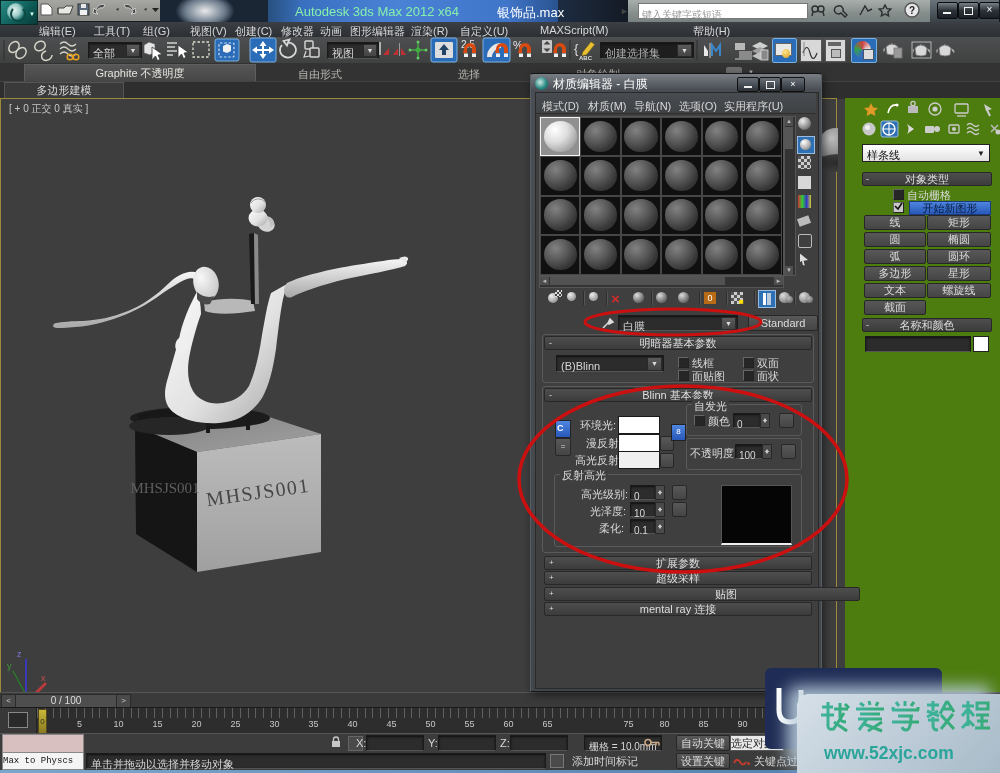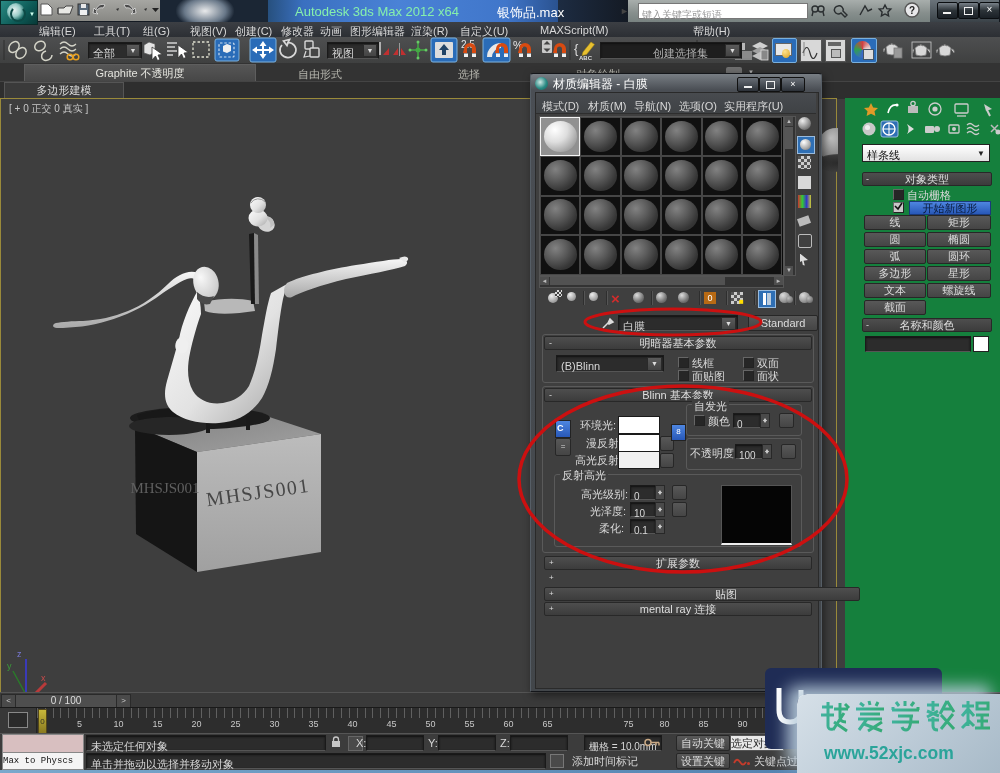--- a/index.html
+++ b/index.html
@@ -194,21 +194,21 @@
       </g>
   <g transform="translate(750,3)">
         <path d="M 2 6 l 8 -4 8 4 -8 4 z" fill="#d0d0d0"></path>
         <path d="M 2 11 l 8 -4 8 4 -8 4 z" fill="#a0a0a0"></path>
         <path d="M 2 16 l 8 -4 8 4 -8 4 z" fill="#c0c0c0"></path>
         <rect x="11" y="10" width="7" height="10" fill="#888" stroke="#ddd" stroke-width=".8"></rect>
       </g>
  </svg>
  <div class="a inset" style="left:88px;top:5px;width:52px;height:15px;"><span class="txt" style="margin-left:4px;line-height:15px;">全部</span><div class="a" style="right:1px;top:1px;width:12px;height:11px;background:linear-gradient(#5a5a5a,#444);border:1px solid #2a2a2a;color:#ddd;font-size:7px;text-align:center;line-height:11px;">▼</div></div>
  <div class="a inset" style="left:327px;top:5px;width:50px;height:15px;"><span class="txt" style="margin-left:4px;line-height:15px;">视图</span><div class="a" style="right:1px;top:1px;width:12px;height:11px;background:linear-gradient(#5a5a5a,#444);border:1px solid #2a2a2a;color:#ddd;font-size:7px;text-align:center;line-height:11px;">▼</div></div>
- <div class="a inset" style="left:600px;top:5px;width:92px;height:15px;background:#1e1e1e;padding-left:48px;"><span class="txt" style="margin-left:4px;line-height:15px;color:#b0b0b0;">创建选择集</span><div class="a" style="right:1px;top:1px;width:13px;height:11px;background:linear-gradient(#5a5a5a,#444);border:1px solid #2a2a2a;color:#ddd;font-size:7px;text-align:center;line-height:11px;">▼</div></div>
+ <div class="a inset" style="left:600px;top:5px;width:92px;height:15px;background:#1e1e1e;"><span class="txt" style="margin-left:4px;line-height:15px;color:#b0b0b0;">创建选择集</span><div class="a" style="right:1px;top:1px;width:13px;height:11px;background:linear-gradient(#5a5a5a,#444);border:1px solid #2a2a2a;color:#ddd;font-size:7px;text-align:center;line-height:11px;">▼</div></div>
 
  <div class="a" style="left:772px;top:1px;width:23px;height:23px;background:#2a6cb8;border:1px solid #7ab0dd;border-radius:2px;">
   <div class="a" style="left:2px;top:4px;width:15px;height:11px;background:#e8e8e8;border:1px solid #666;"></div>
   <div class="a" style="left:9px;top:10px;width:8px;height:9px;border-radius:50%;background:radial-gradient(circle at 35% 30%,#ffe28a,#d8a020);"></div>
  </div>
  <div class="a" style="left:800px;top:2px;width:20px;height:21px;background:#d8d8d8;border:1px solid #555;">
   <svg width="18" height="19">
         <path d="M 2 13 q 4 -11 7 0 t 7 0" fill="none" stroke="#333" stroke-width="1.2"></path>
         <line x1="3" y1="2" x2="3" y2="16" stroke="#888"></line>
       </svg>
@@ -337,21 +337,21 @@
   <text x="12" y="12" fill="#7a7ad8" font-size="9">z</text>
   <line x1="21" y1="14" x2="21" y2="50" stroke="#3a3ab8" stroke-width="2"></line>
   <text x="2" y="24" fill="#3a9a3a" font-size="9">y</text>
   <line x1="8" y1="26" x2="20" y2="48" stroke="#2a7a2a" stroke-width="1.5"></line>
   <line x1="21" y1="49" x2="30" y2="49" stroke="#b83a3a" stroke-width="3"></line>
   <line x1="30" y1="49" x2="41" y2="38" stroke="#b83a3a" stroke-width="3"></line>
   <text x="36" y="36" fill="#c84a4a" font-size="9">x</text>
  </svg>
 </div>
 
-<div class="a" id="cmdpanel" style="left:845px;top:98px;width:155px;height:594px;background:#15803d;">
+<div class="a" id="cmdpanel" style="left:845px;top:98px;width:155px;height:594px;background:#4d7c0f;">
 
  <svg class="a" style="left:18px;top:2px;" width="140" height="18" viewBox="0 0 140 18">
   <g fill="none" stroke="#ccc" stroke-width="1.3">
    <path d="M8 3 l2.2 4.4 4.8.6-3.5 3.3.9 4.7L8 13.8 3.6 16l.9-4.7L1 8l4.8-.6z" fill="#e09a28" stroke="none"></path>
 
    <path d="M25 13 q2-9 9-8" stroke="#fff" stroke-width="1.6"></path>
    <circle cx="34" cy="5" r="1.6" fill="#fff" stroke="none"></circle>
    <rect x="45" y="6" width="10" height="7" fill="#bbb" stroke="none"></rect>
    <circle cx="50" cy="3.5" r="2.2"></circle>
    <circle cx="72" cy="9" r="6"></circle>
@@ -673,20 +673,21 @@
   <div class="a inset" style="left:94px;top:409px;width:24px;height:13px;"><span class="txt" style="margin-left:3px;line-height:13px;font-size:10px;">10</span></div>
   <div class="a spin" style="left:119px;top:409px;"></div>
   <div class="a btn" style="left:136px;top:409px;width:13px;height:13px;"></div>
   <div class="a txt" style="left:63px;top:428px;">柔化:</div>
   <div class="a inset" style="left:94px;top:426px;width:24px;height:13px;"><span class="txt" style="margin-left:3px;line-height:13px;font-size:10px;">0.1</span></div>
   <div class="a spin" style="left:119px;top:426px;"></div>
   <div class="a" style="left:185px;top:392px;width:69px;height:57px;background:#050505;border:1px solid #555;border-bottom:2px solid #eee;"></div>
 
   <div class="a hdr" style="left:8px;top:463px;width:266px;height:12px;line-height:12px;">扩展参数</div>
   <div class="a" style="left:13px;top:465px;color:#ddd;font-size:8px;">+</div>
+  <div class="a hdr" style="left:8px;top:478px;width:266px;height:12px;line-height:12px;">超级采样</div>
   <div class="a" style="left:13px;top:480px;color:#ddd;font-size:8px;">+</div>
   <div class="a hdr" style="left:8px;top:494px;width:266px;height:12px;line-height:12px;padding-left:48px;">贴图</div>
   <div class="a" style="left:13px;top:496px;color:#ddd;font-size:8px;">+</div>
   <div class="a hdr" style="left:8px;top:509px;width:266px;height:12px;line-height:12px;">mental ray 连接</div>
   <div class="a" style="left:13px;top:511px;color:#ddd;font-size:8px;">+</div>
  </div>
 </div>
 
 <svg class="a" style="left:0;top:0;z-index:50;pointer-events:none" width="1000" height="773">
  <ellipse cx="673" cy="322" rx="88" ry="13" fill="none" stroke="#cc1010" stroke-width="3"></ellipse>
@@ -721,21 +722,20 @@
       <div class="a" style="left: 617.5px; top: 11px; width: 16px; text-align: right; color: rgb(200, 200, 200); font-size: 9px;">75</div>
       <div class="a" style="left: 656.5px; top: 11px; width: 16px; text-align: center; color: rgb(200, 200, 200); font-size: 9px;">80</div>
       <div class="a" style="left: 695.5px; top: 11px; width: 16px; text-align: center; color: rgb(200, 200, 200); font-size: 9px;">85</div>
       <div class="a" style="left: 734.5px; top: 11px; width: 16px; text-align: center; color: rgb(200, 200, 200); font-size: 9px;">90</div>
     </div>
  <div class="a" style="left:38px;top:1px;width:7px;height:23px;background:linear-gradient(#c8b83a,#8a7a20);border:1px solid #55481a;color:#332;font-size:8px;text-align:center;line-height:23px;">0</div>
 </div>
 
 <div class="a" id="status1" style="left:0;top:733px;width:1000px;height:19px;background:#3c3c3c;border-top:1px solid #555;">
  <div class="a" style="left:2px;top:0px;width:80px;height:18px;background:#d8bfc0;border:1px solid #888;"></div>
- <div class="a inset" style="left:86px;top:1px;width:238px;height:14px;"><span class="txt" style="margin-left:4px;line-height:14px;">未选定任何对象</span></div>
  <svg class="a" style="left:330px;top:2px;" width="12" height="13">
       <rect x="2" y="5" width="8" height="6" fill="#c8c8c8"></rect>
       <path d="M 3.5 5 v-1.5 a 2.5 2.5 0 0 1 5 0 V 5" fill="none" stroke="#c8c8c8" stroke-width="1.3"></path>
     </svg>
  <div class="a" style="left:348px;top:2px;width:13px;height:13px;background:#4a4a4a;border:1px solid #666;"></div>
  <div class="a txt" style="left:356px;top:3px;">X:</div>
  <div class="a inset" style="left:366px;top:1px;width:56px;height:14px;"></div>
  <div class="a txt" style="left:428px;top:3px;">Y:</div>
  <div class="a inset" style="left:438px;top:1px;width:56px;height:14px;"></div>
  <div class="a txt" style="left:500px;top:3px;">Z:</div>

